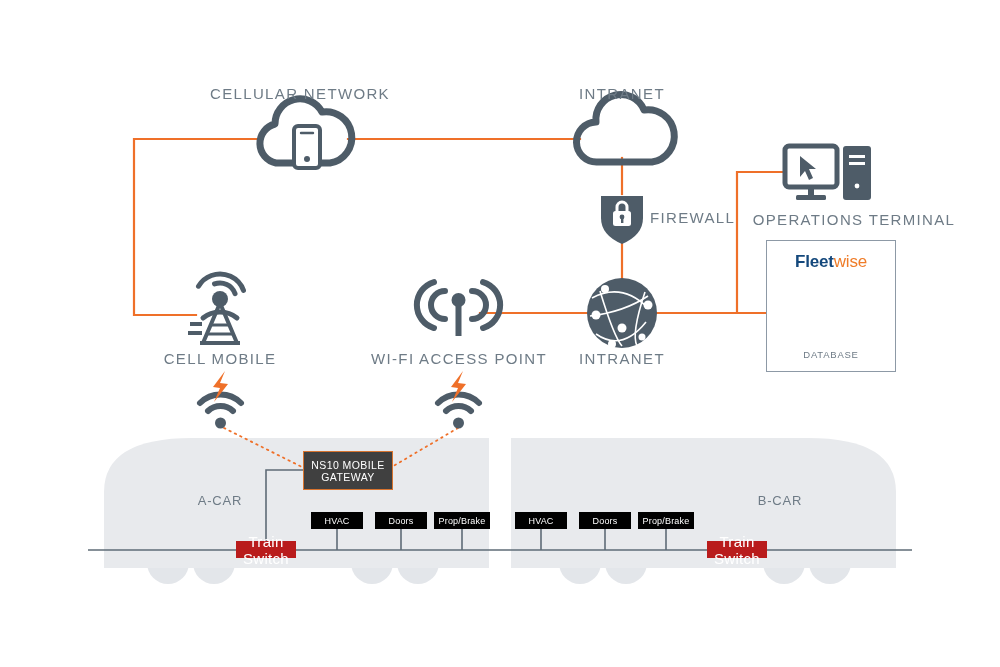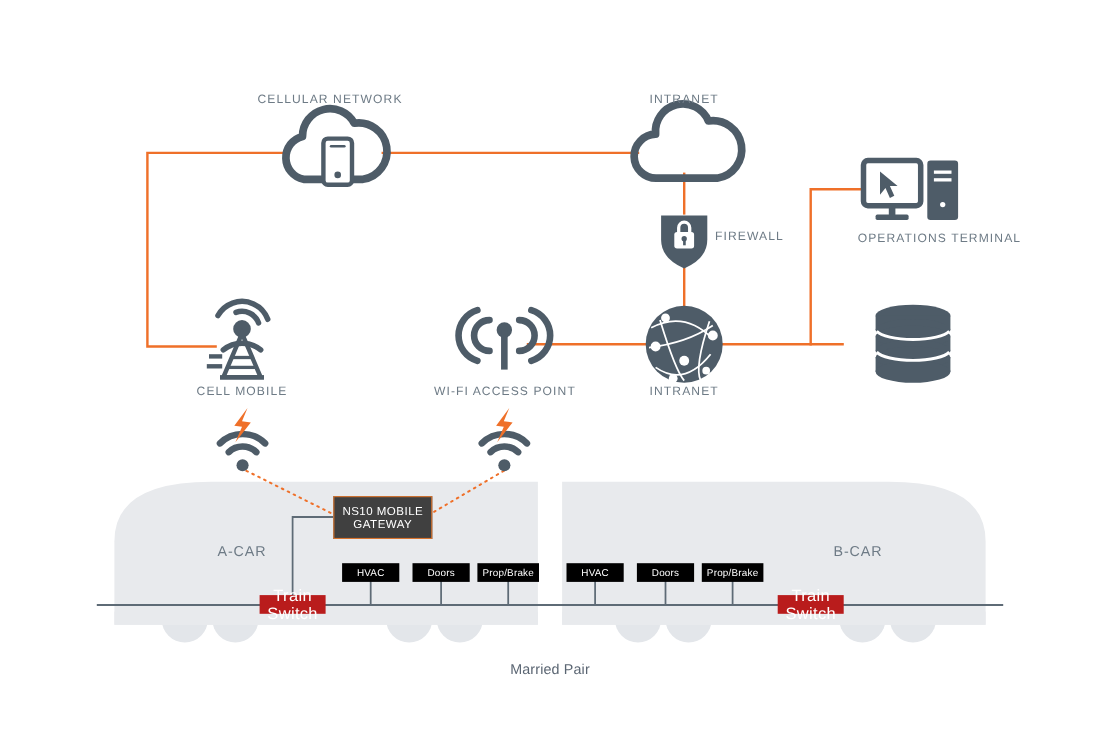--- a/index.html
+++ b/index.html
@@ -7,21 +7,21 @@
     width:1000px;height:667px;position:relative;overflow:hidden;
     font-family:"Liberation Sans","DejaVu Sans",sans-serif;
     background:#ffffff;
   }
   #stage{position:absolute;inset:0;width:1000px;height:667px;}
   svg#diagram{position:absolute;left:0;top:0;width:1000px;height:667px;display:block;}
   .lbl{
     position:absolute;color:#6e7b86;letter-spacing:.05em;
     white-space:nowrap;user-select:none;
   }
-  .lbl-cap{font-size:11px;letter-spacing:.09em;}
+  .lbl-cap{font-size:15px;letter-spacing:.09em;}
   .node-label{text-align:center;}
   .gw-box{
     position:absolute;background:#404040;border:1px solid #d8742f;
     color:#ffffff;font-size:10.5px;line-height:12px;text-align:center;
     display:flex;align-items:center;justify-content:center;
     letter-spacing:.04em;font-weight:400;
   }
   .db-card{
     position:absolute;background:#ffffff;border:1px solid #8d99a6;
   }
@@ -255,35 +255,40 @@
   <div class="lbl lbl-cap" style="left:650px;top:209px;">FIREWALL</div>
 
   <div class="lbl lbl-cap node-label" style="left:748px;top:211px;width:212px;">OPERATIONS TERMINAL</div>
 
   <div class="lbl lbl-cap node-label" style="left:150px;top:350px;width:140px;">CELL MOBILE</div>
 
   <div class="lbl lbl-cap node-label" style="left:370px;top:350px;width:178px;">WI-FI ACCESS POINT</div>
 
   <div class="lbl lbl-cap node-label" style="left:562px;top:350px;width:120px;">INTRANET</div>
 
+  <div class="db-card" style="left:766px;top:240px;width:128px;height:130px;">
+    <div class="logo" style="left:0;top:11px;">
+      <span class="fleet">Fleet</span><span class="wise">wise</span>
+    </div>
+    <div class="db-label" style="left:0;top:108px;">DATABASE</div>
+  </div>
 
   <div class="gw-box" style="left:303px;top:451px;width:88px;height:37px;">
     <div>
       <div>NS10 MOBILE</div>
       <div>GATEWAY</div>
     </div>
   </div>
 
   <div class="car-name" style="left:160px;top:493px;width:120px;">A-CAR</div>
   <div class="switchbox" style="left:236px;top:541px;width:60px;height:17px;">Train Switch</div>
   <div class="sysbox" style="left:311px;top:512px;width:52px;height:17px;">HVAC</div>
   <div class="sysbox" style="left:375px;top:512px;width:52px;height:17px;">Doors</div>
   <div class="sysbox" style="left:434px;top:512px;width:56px;height:17px;">Prop/Brake</div>
 
   <div class="car-name" style="left:720px;top:493px;width:120px;">B-CAR</div>
   <div class="switchbox" style="left:707px;top:541px;width:60px;height:17px;">Train Switch</div>
   <div class="sysbox" style="left:515px;top:512px;width:52px;height:17px;">HVAC</div>
   <div class="sysbox" style="left:579px;top:512px;width:52px;height:17px;">Doors</div>
   <div class="sysbox" style="left:638px;top:512px;width:56px;height:17px;">Prop/Brake</div>
 
-  <div class="married" style="top:601px;">Married Pair</div>
 
 </div>
 
 </body></html>

